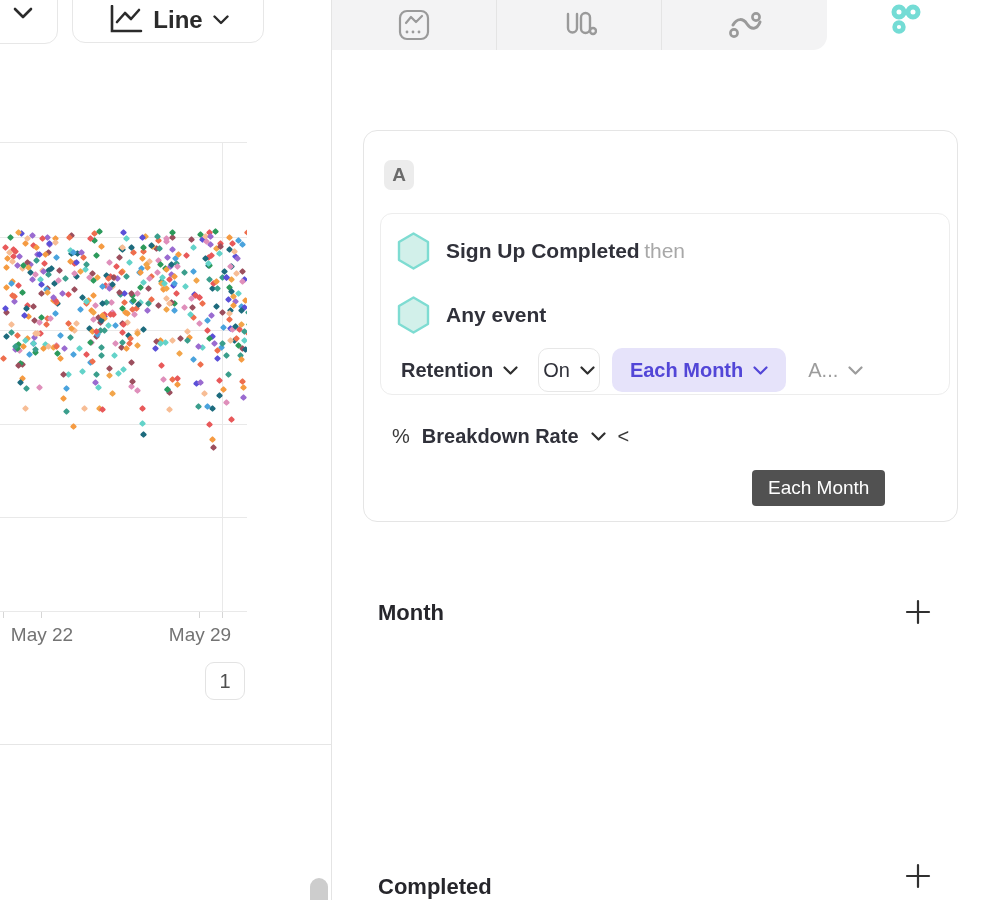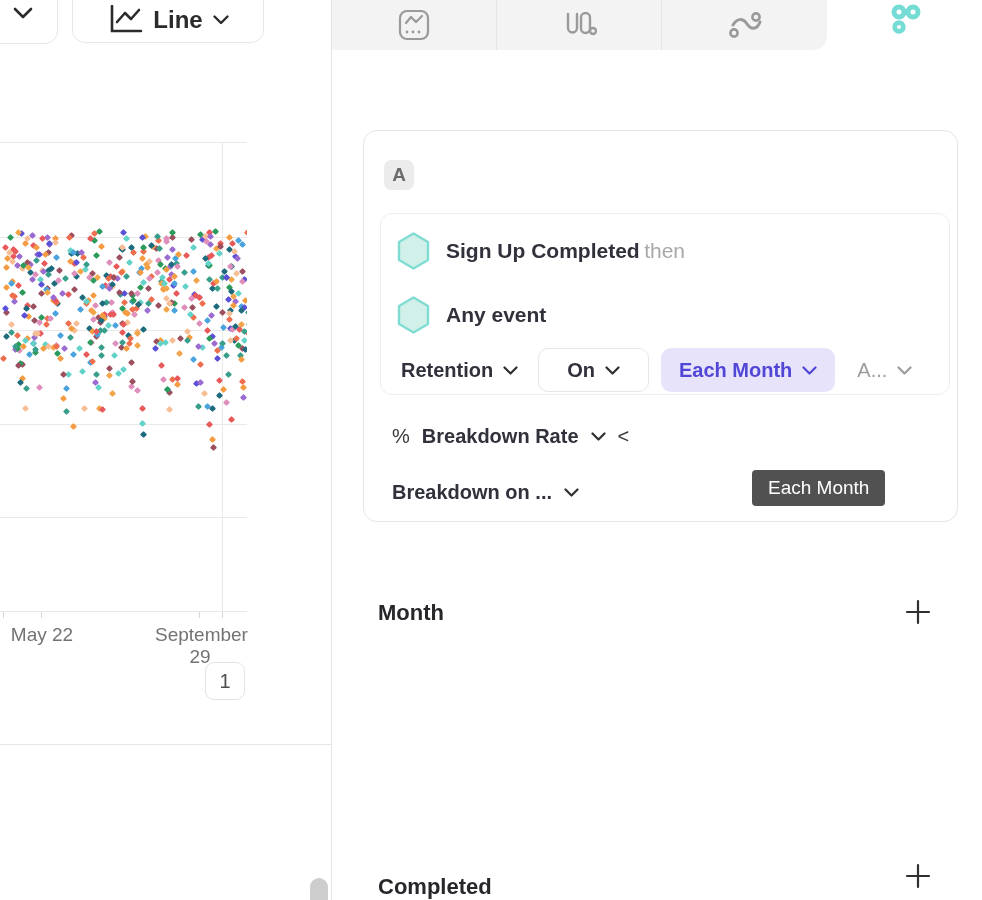--- a/index.html
+++ b/index.html
@@ -65,21 +65,21 @@
     border:1.5px solid #ededed;border-radius:12px;box-sizing:border-box;background:#fff;
   }
   .event-row{position:absolute;left:16px;display:flex;align-items:center;gap:16px;}
   .event-name{font-size:21px;font-weight:700;color:#30313a;}
   .event-then{font-size:21px;color:#a8a8a8;font-weight:400;}
   .ctrl-row{position:absolute;left:14px;top:134px;display:flex;align-items:center;}
   .ctrl-plain{display:flex;align-items:center;gap:10px;font-size:20px;font-weight:700;color:#30313a;padding:0 6px;}
   .ctrl-btn{
     display:flex;align-items:center;justify-content:center;gap:10px;
     height:44px;border:1.5px solid #e7e7e7;border-radius:10px;background:#fff;
-    font-size:20px;font-weight:700;color:#30313a;padding:0 28px;margin-left:14px;box-sizing:border-box;
+    font-size:20px;font-weight:400;color:#30313a;padding:0 4px;margin-left:14px;box-sizing:border-box;
   }
   .ctrl-chip{
     display:flex;align-items:center;justify-content:center;gap:10px;
     height:44px;border-radius:10px;background:#e6e3fa;
     font-size:20px;font-weight:700;color:#5246d7;padding:0 18px;margin-left:12px;
   }
   .ctrl-gray{display:flex;align-items:center;gap:10px;font-size:20px;color:#9c9c9c;font-weight:400;margin-left:22px;}
 
   .measure-row{position:absolute;left:28px;top:294px;display:flex;align-items:center;gap:12px;}
   .measure-row .pct{font-size:20px;color:#3a3a3a;}
@@ -645,21 +645,21 @@
         <div class="pt" style="left: 224.3px; top: 258px; background: rgb(223, 143, 187);"></div>
         <div class="pt" style="left: 228.9px; top: 274.5px; background: rgb(232, 89, 90);"></div>
         <div class="pt" style="left: 236px; top: 201.3px; background: rgb(44, 154, 91);"></div>
         <div class="pt" style="left: 239px; top: 215.4px; background: rgb(245, 155, 66);"></div>
         <div class="pt" style="left: 239.8px; top: 237.1px; background: rgb(238, 110, 77);"></div>
         <div class="pt" style="left: 241.3px; top: 253px; background: rgb(154, 107, 208);"></div>
       </div>
   </div>
 
   <div class="abs axis-label" style="left:-3px">May 22</div>
-  <div class="abs axis-label" style="left:155px">September 29</div>
+  <div class="abs axis-label" style="left:155px">May 29</div>
 
   <div id="page-btn" class="abs">
     <span>1</span>
   </div>
 
   <div id="bottom-divider" class="abs"></div>
   <div id="scrollbar-thumb" class="abs"></div>
 </div>
 
 <div id="panel-divider" class="abs"></div>
@@ -750,26 +750,20 @@
 
     <div class="measure-row">
       <span class="pct">%</span>
       <span class="name">Breakdown Rate</span>
       <svg width="15" height="9" viewBox="0 0 15 9">
           <path d="M1.5 1.5l6 6 6-6" fill="none" stroke="#2f2f2f" stroke-width="2.2" stroke-linecap="round" stroke-linejoin="round"></path>
         </svg>
       <span class="lt">&lt;</span>
     </div>
 
-    <div class="breakdown-on-row">
-      <span>Breakdown on ...</span>
-      <svg width="15" height="9" viewBox="0 0 15 9">
-          <path d="M1.5 1.5l6 6 6-6" fill="none" stroke="#2f2f2f" stroke-width="2.2" stroke-linecap="round" stroke-linejoin="round"></path>
-        </svg>
-    </div>
   </div>
 
 
   <div id="interval-tooltip" class="abs">
     <span>Each Month</span>
   </div>
 
   <div class="section-head" style="left:46px;top:600px">Month</div>
   <div class="plus-btn" style="left:572px;top:598px">
     <svg width="28" height="28" viewBox="0 0 28 28">

